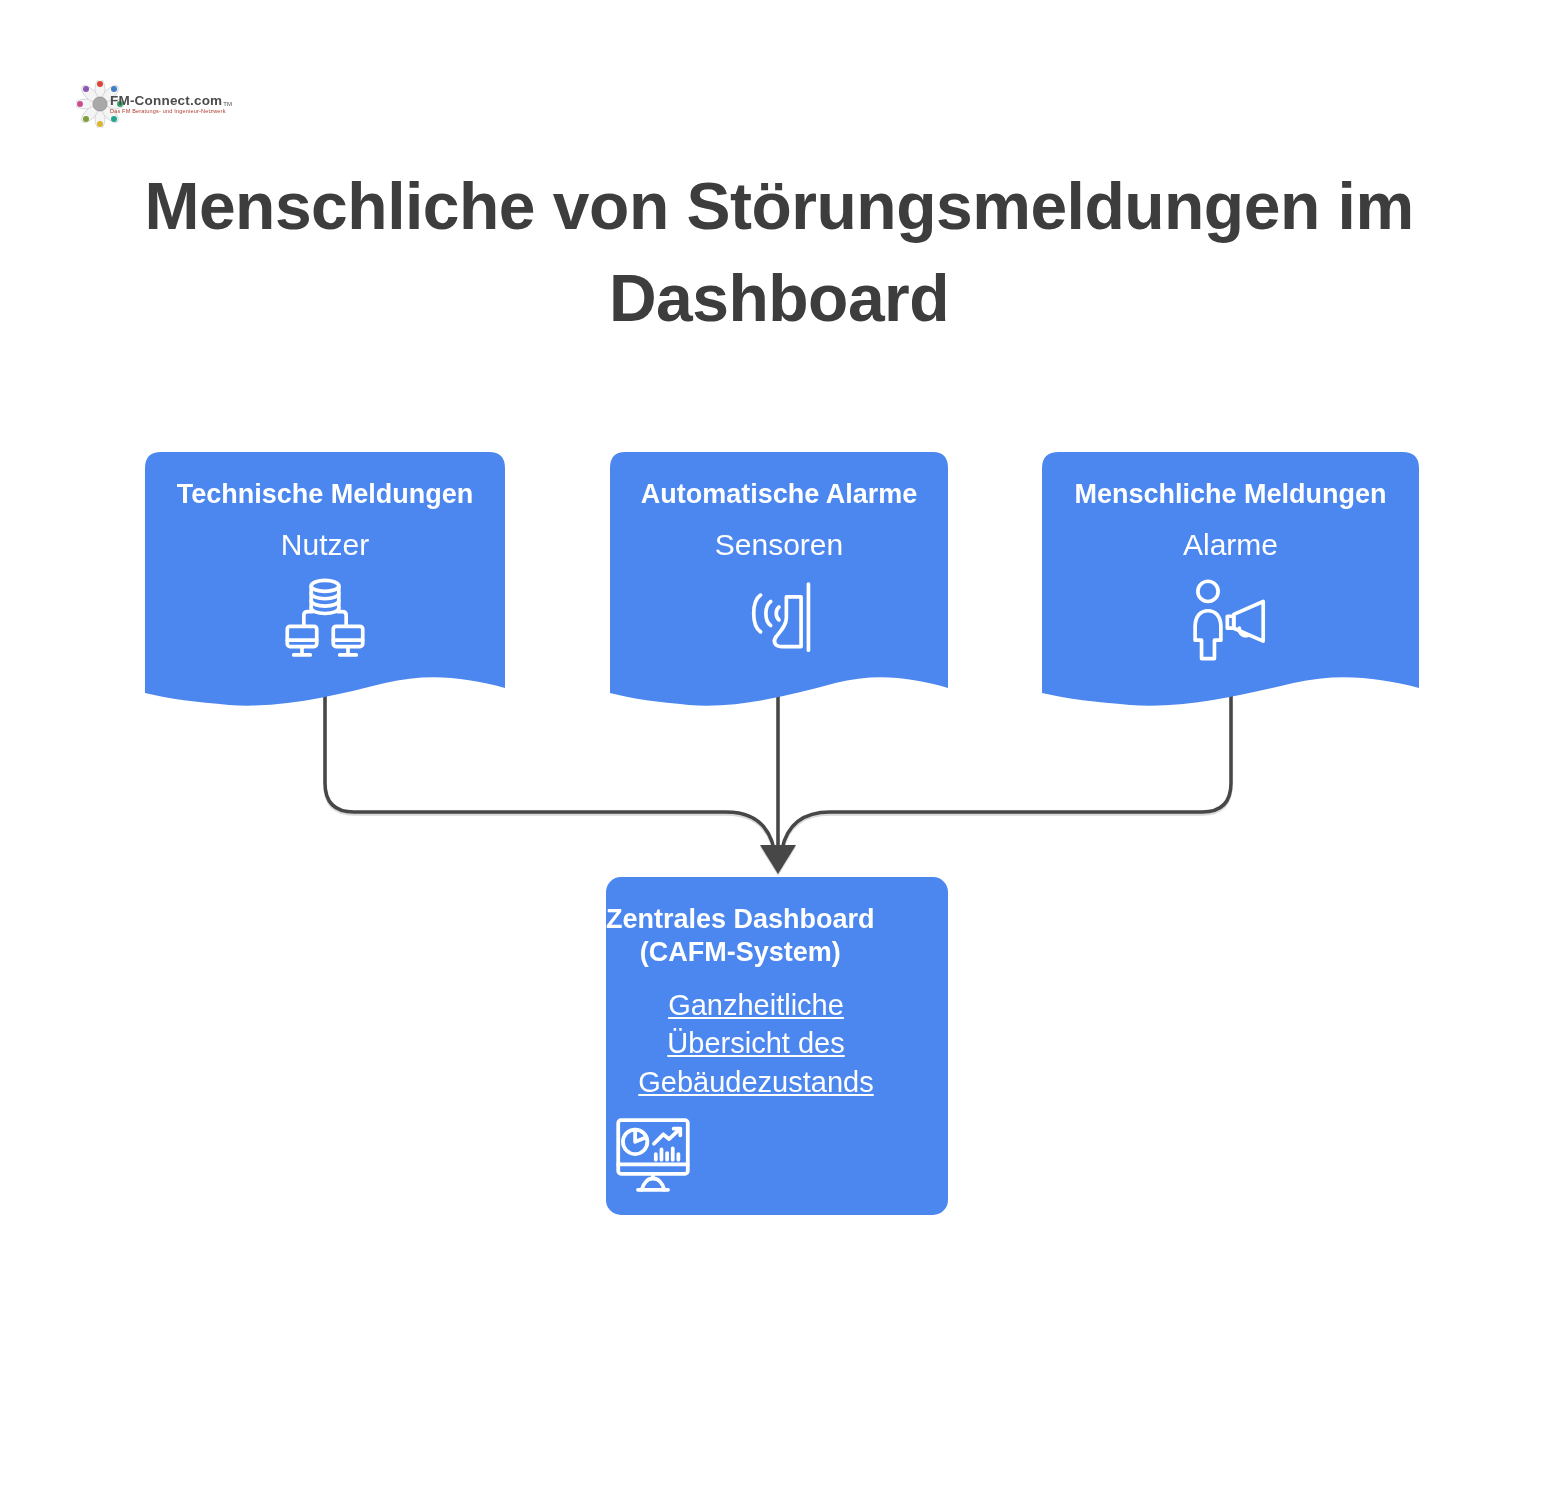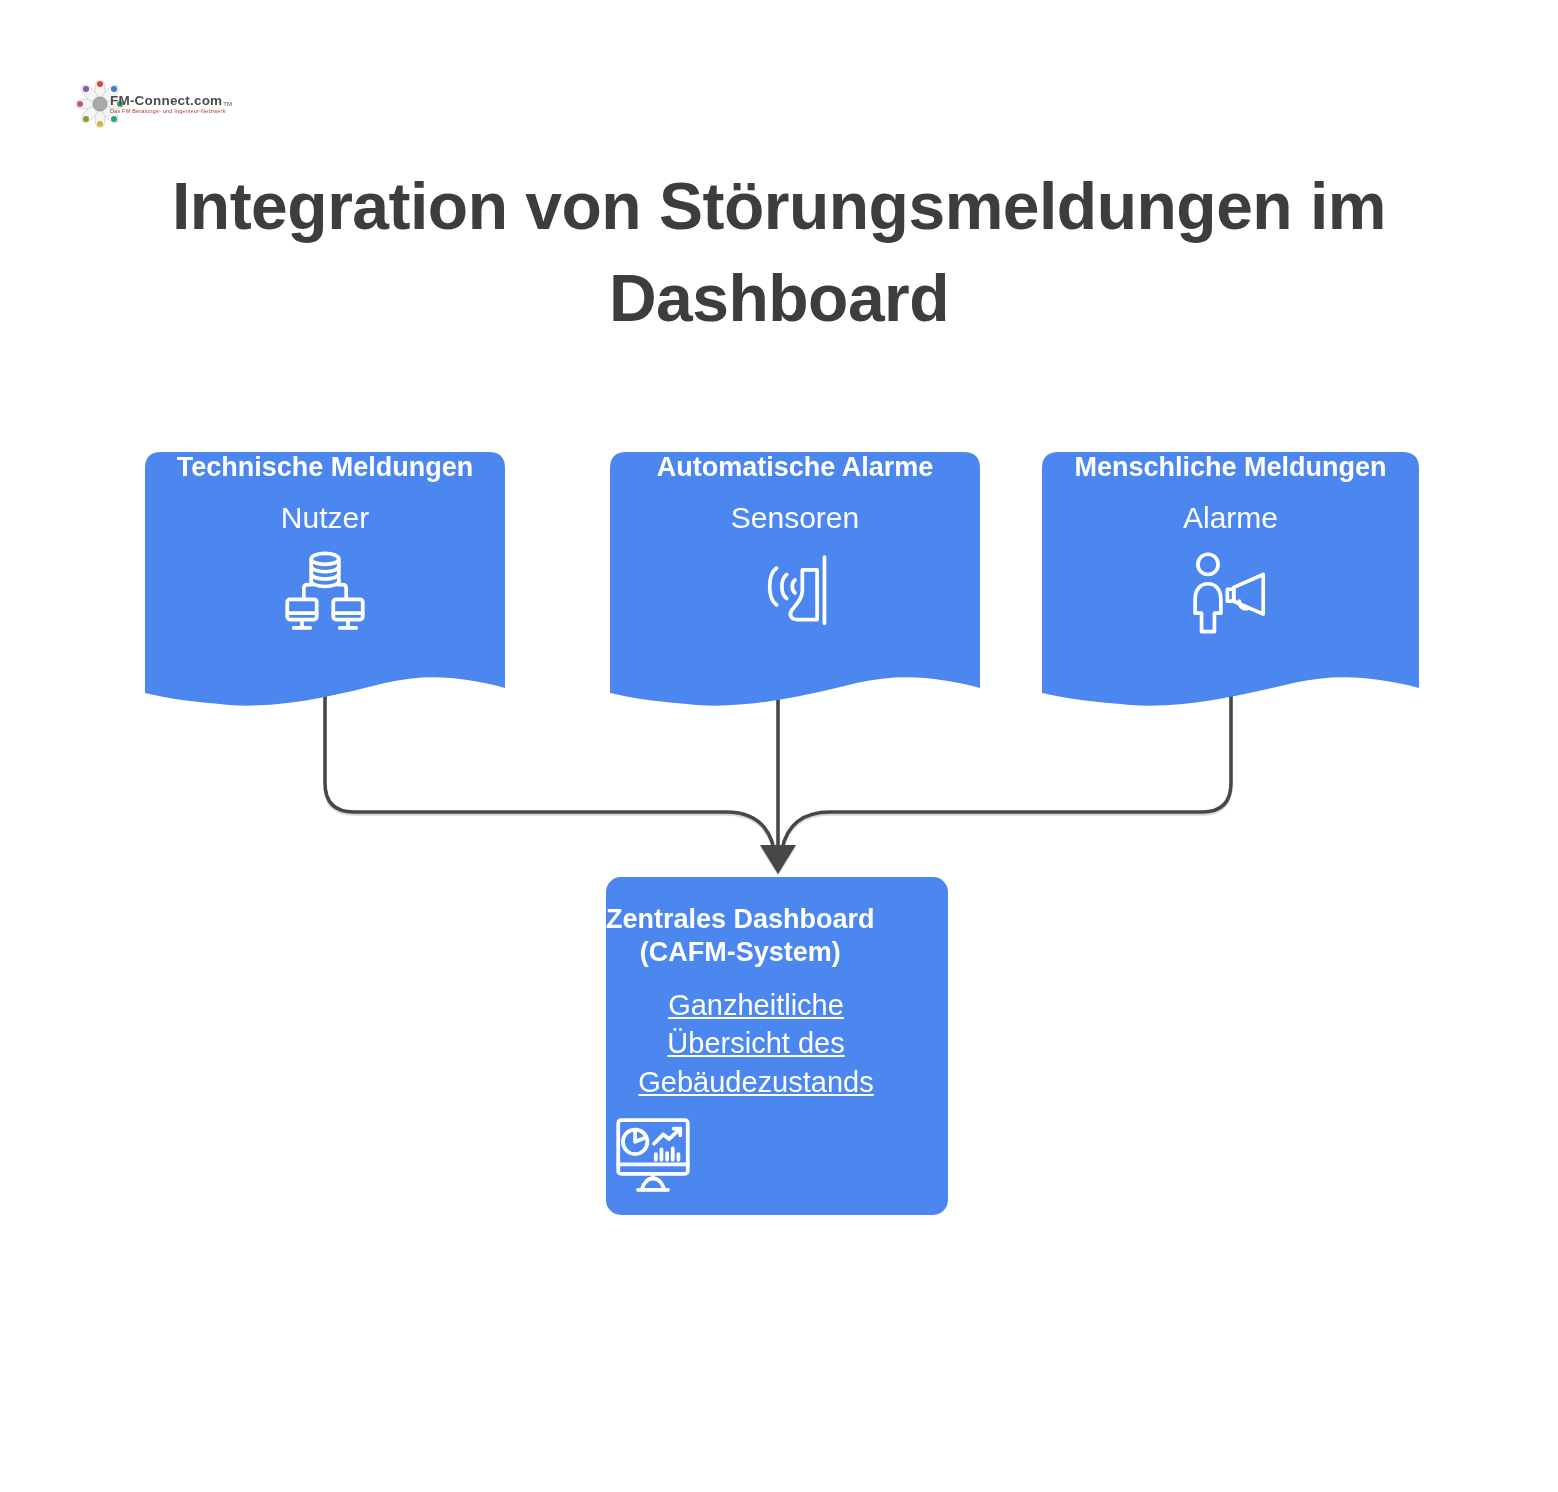--- a/index.html
+++ b/index.html
@@ -30,21 +30,21 @@
   .connector-path{fill:none;stroke:var(--connector);stroke-width:3.5;}
   .connector-group{filter:drop-shadow(0 2px 0.6px rgba(0,0,0,0.15));}
   .arrow-head{fill:var(--connector);}
 
   
   .source-box{position:absolute;top:452px;height:255px;}
   .source-box .box-shape{position:absolute;left:0;top:0;width:100%;height:100%;}
   .box-shape path{fill:var(--node-blue);}
   .box-content{
     position:relative;height:100%;display:flex;flex-direction:column;align-items:center;
-    box-sizing:border-box;color:var(--node-text);text-align:center;
+    padding-top:27px;box-sizing:border-box;color:var(--node-text);text-align:center;
   }
   .box-heading{font-size:27px;font-weight:700;line-height:1.15;}
   .box-subtitle{font-size:30px;font-weight:400;margin-top:18px;}
   .box-icon{width:92px;height:92px;margin-top:11px;}
   .icon-stroke{fill:none;stroke:#ffffff;stroke-width:4;stroke-linecap:round;stroke-linejoin:round;}
 
   
   .target-box{
     position:absolute;left:606px;top:877px;width:342px;height:338px;
     background:var(--node-blue);border-radius:15px;box-sizing:border-box;
@@ -87,21 +87,21 @@
     <div class="logo-textwrap">
       <div class="logo-brandrow">
         <span class="logo-brand">FM-Connect.com</span>
         <span class="logo-tm">TM</span>
       </div>
       <span class="logo-tagline">Das FM Beratungs- und Ingenieur-Netzwerk</span>
     </div>
   </div>
 
   <h1 class="title" style="margin:0;">
-    <div>Integration von Störungsmeldungen im</div>
+    <div>Menschliche von Störungsmeldungen im</div>
     <div>Dashboard</div>
   </h1>
 
   <svg class="connectors" viewBox="0 0 1558 1492">
     <g class="connector-group">
       <path class="connector-path" d="M325,694 V783 Q325,812 354,812 H726 C754,812 769,826 774,849"></path>
       <path class="connector-path" d="M1231,694 V783 Q1231,812 1202,812 H830 C802,812 787,826 782,849"></path>
       <path class="connector-path" d="M778,694 V851"></path>
       <path class="arrow-head" d="M760,845 L796,845 L778,874 Z"></path>
     </g>
@@ -126,21 +126,21 @@
           <rect x="9" y="58" width="32" height="22" rx="3"></rect>
           <rect x="59" y="58" width="32" height="22" rx="3"></rect>
           <path d="M9,73 H41 M59,73 H91"></path>
           <path d="M25,80 V87 M75,80 V87"></path>
           <path d="M16,89 H34 M66,89 H84"></path>
         </g>
       </svg>
     </div>
   </div>
 
-  <div class="source-box" style="left:610px;width:370px;">
+  <div class="source-box" style="left:610px;width:338px;">
     <svg class="box-shape" viewBox="0 0 360 255" preserveAspectRatio="none">
       <path d="M16,0 H344 Q360,0 360,16 V236 C320,225 282,221 240,231 C192,243 136,257 84,253 C52,250 24,247 0,241 V16 Q0,0 16,0 Z"></path>
     </svg>
     <div class="box-content">
       <div class="box-heading">Automatische Alarme</div>
       <div class="box-subtitle">Sensoren</div>
       <svg class="box-icon" viewBox="0 0 100 100">
         <g class="icon-stroke">
           <path d="M30,24 C20,31 20,57 30,64"></path>
           <path d="M41,31 C34,36 34,52 41,57"></path>

